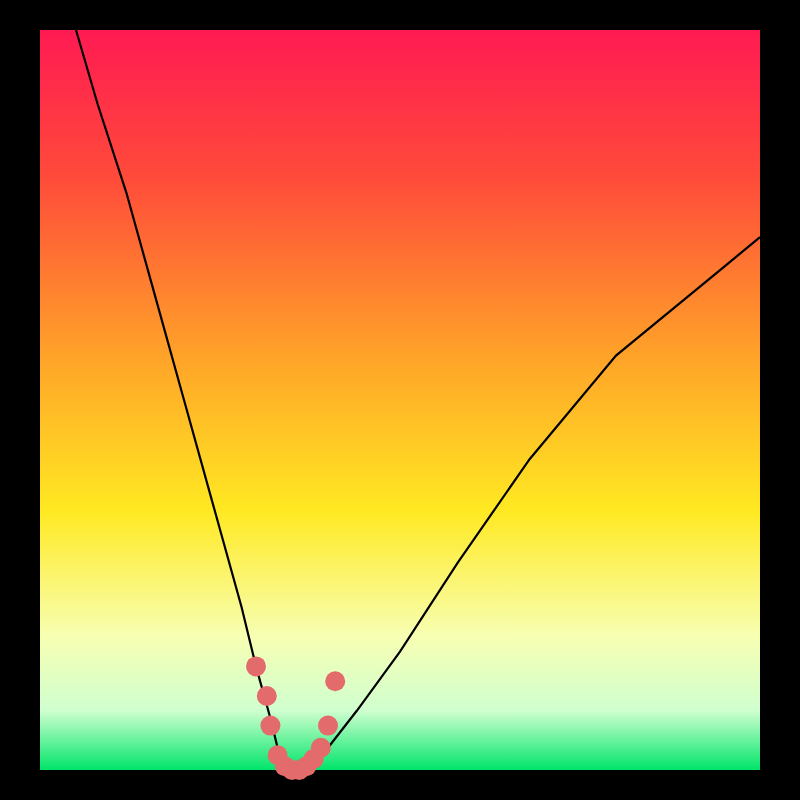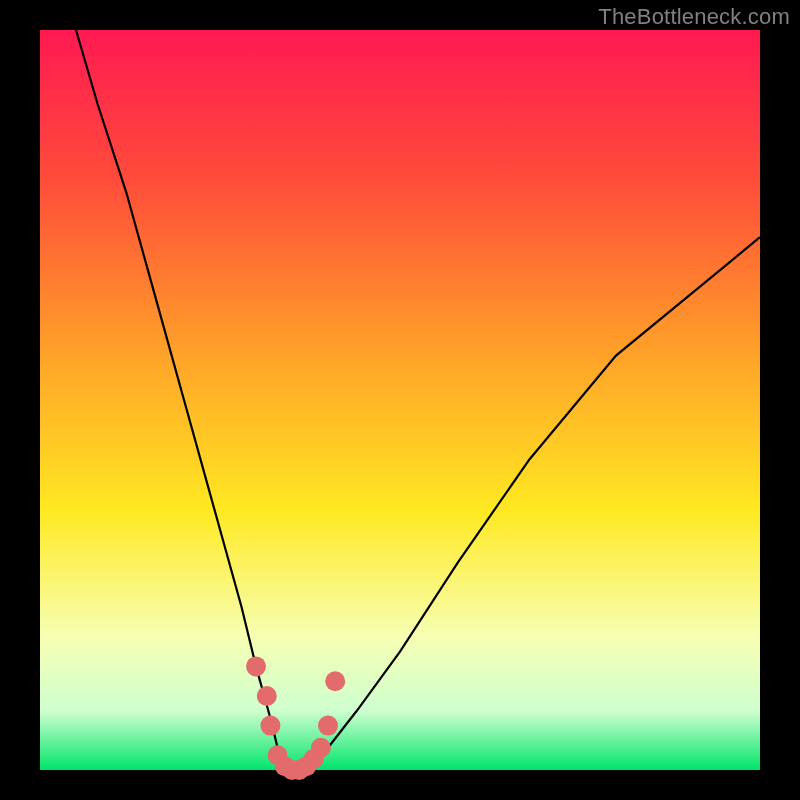--- a/index.html
+++ b/index.html
@@ -32,21 +32,20 @@
   svg {
     position: absolute;
     top: 0;
     left: 0;
   }
 </style>
 </head>
 <body>
 <div class="frame">
 
-  <div class="watermark">TheBottleneck.com</div>
 
   <svg width="800" height="800" viewBox="0 0 800 800">
     <defs>
       <linearGradient id="bgGrad" x1="0" y1="0" x2="0" y2="1">
         <stop id="g0" offset="0%" stop-color="#ff1a52"></stop>
         <stop id="g1" offset="20%" stop-color="#ff4b3a"></stop>
         <stop id="g2" offset="45%" stop-color="#ffa628"></stop>
         <stop id="g3" offset="65%" stop-color="#ffe922"></stop>
         <stop id="g4" offset="82%" stop-color="#f7ffb3"></stop>
         <stop id="g5" offset="92%" stop-color="#cfffcf"></stop>

